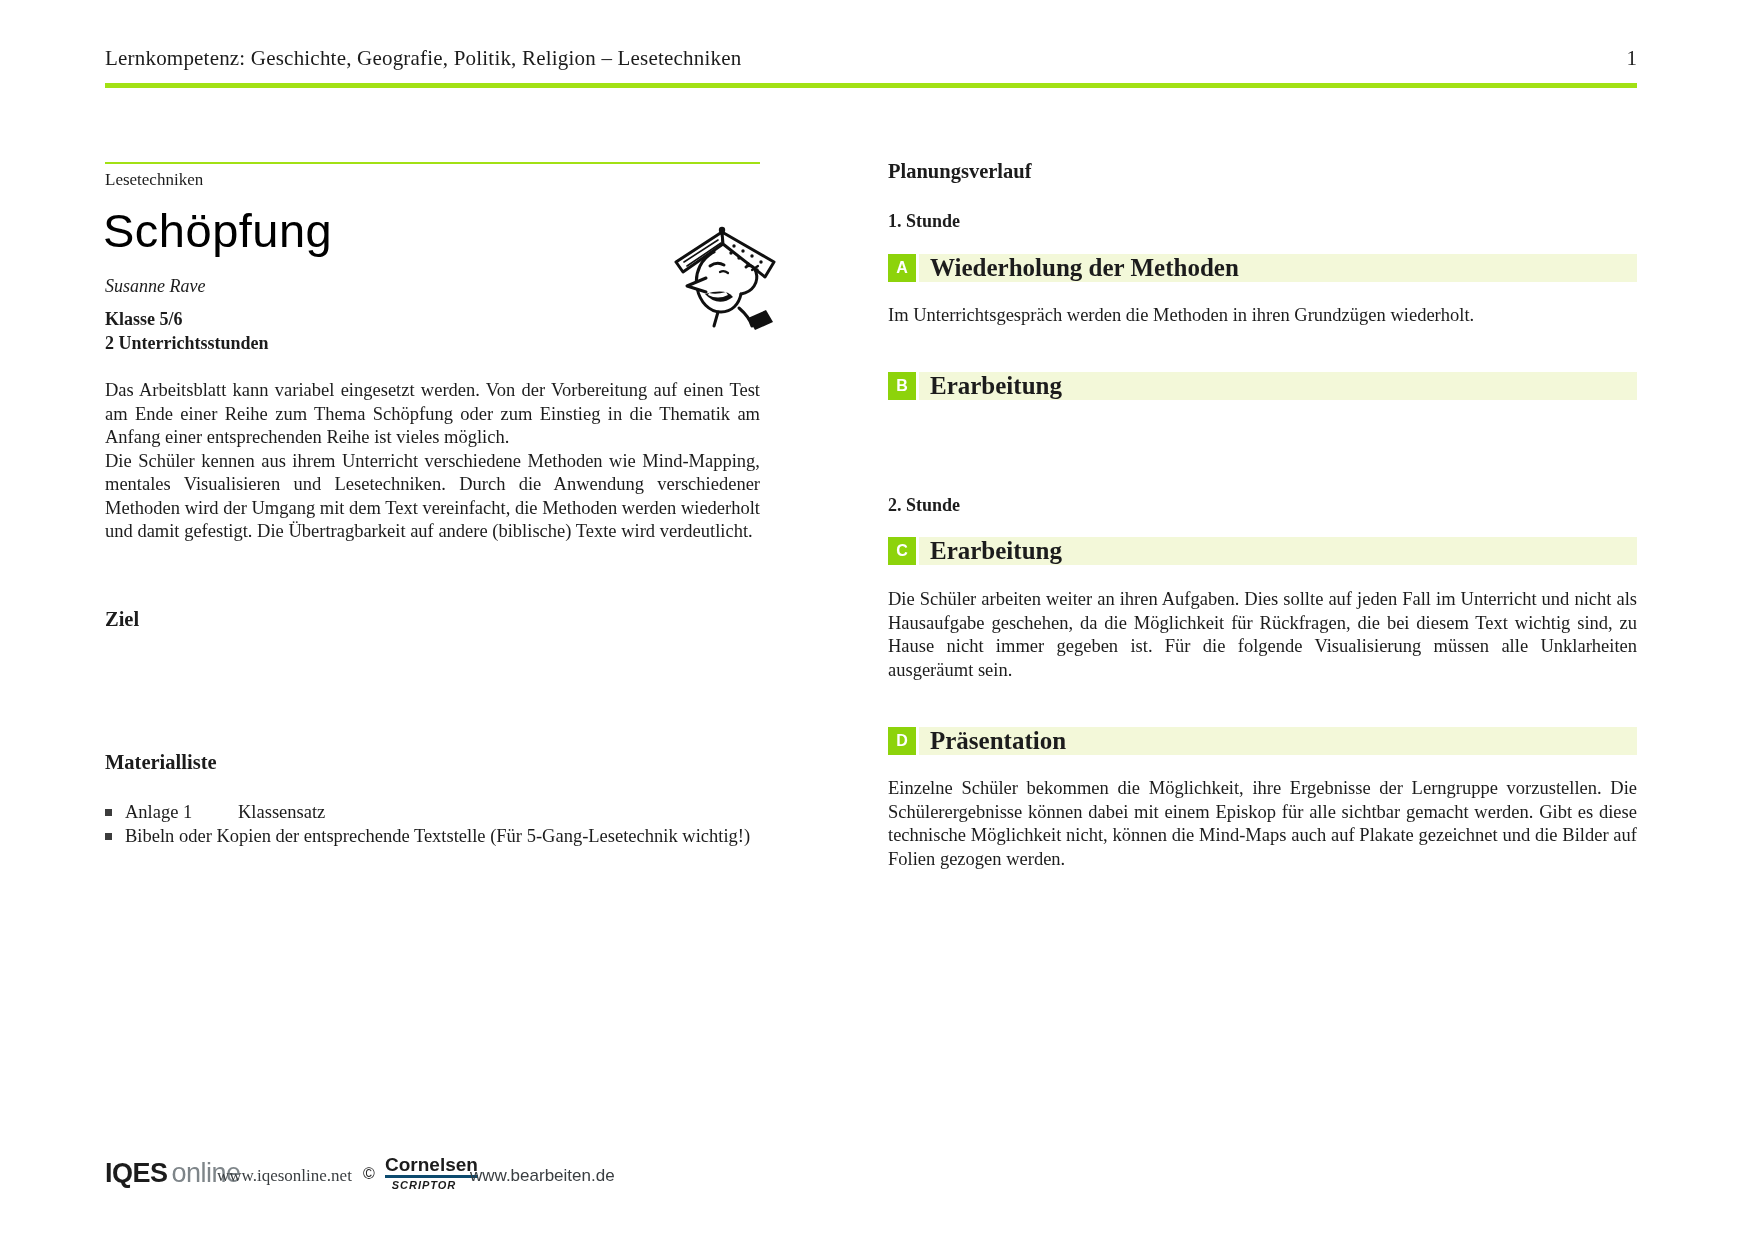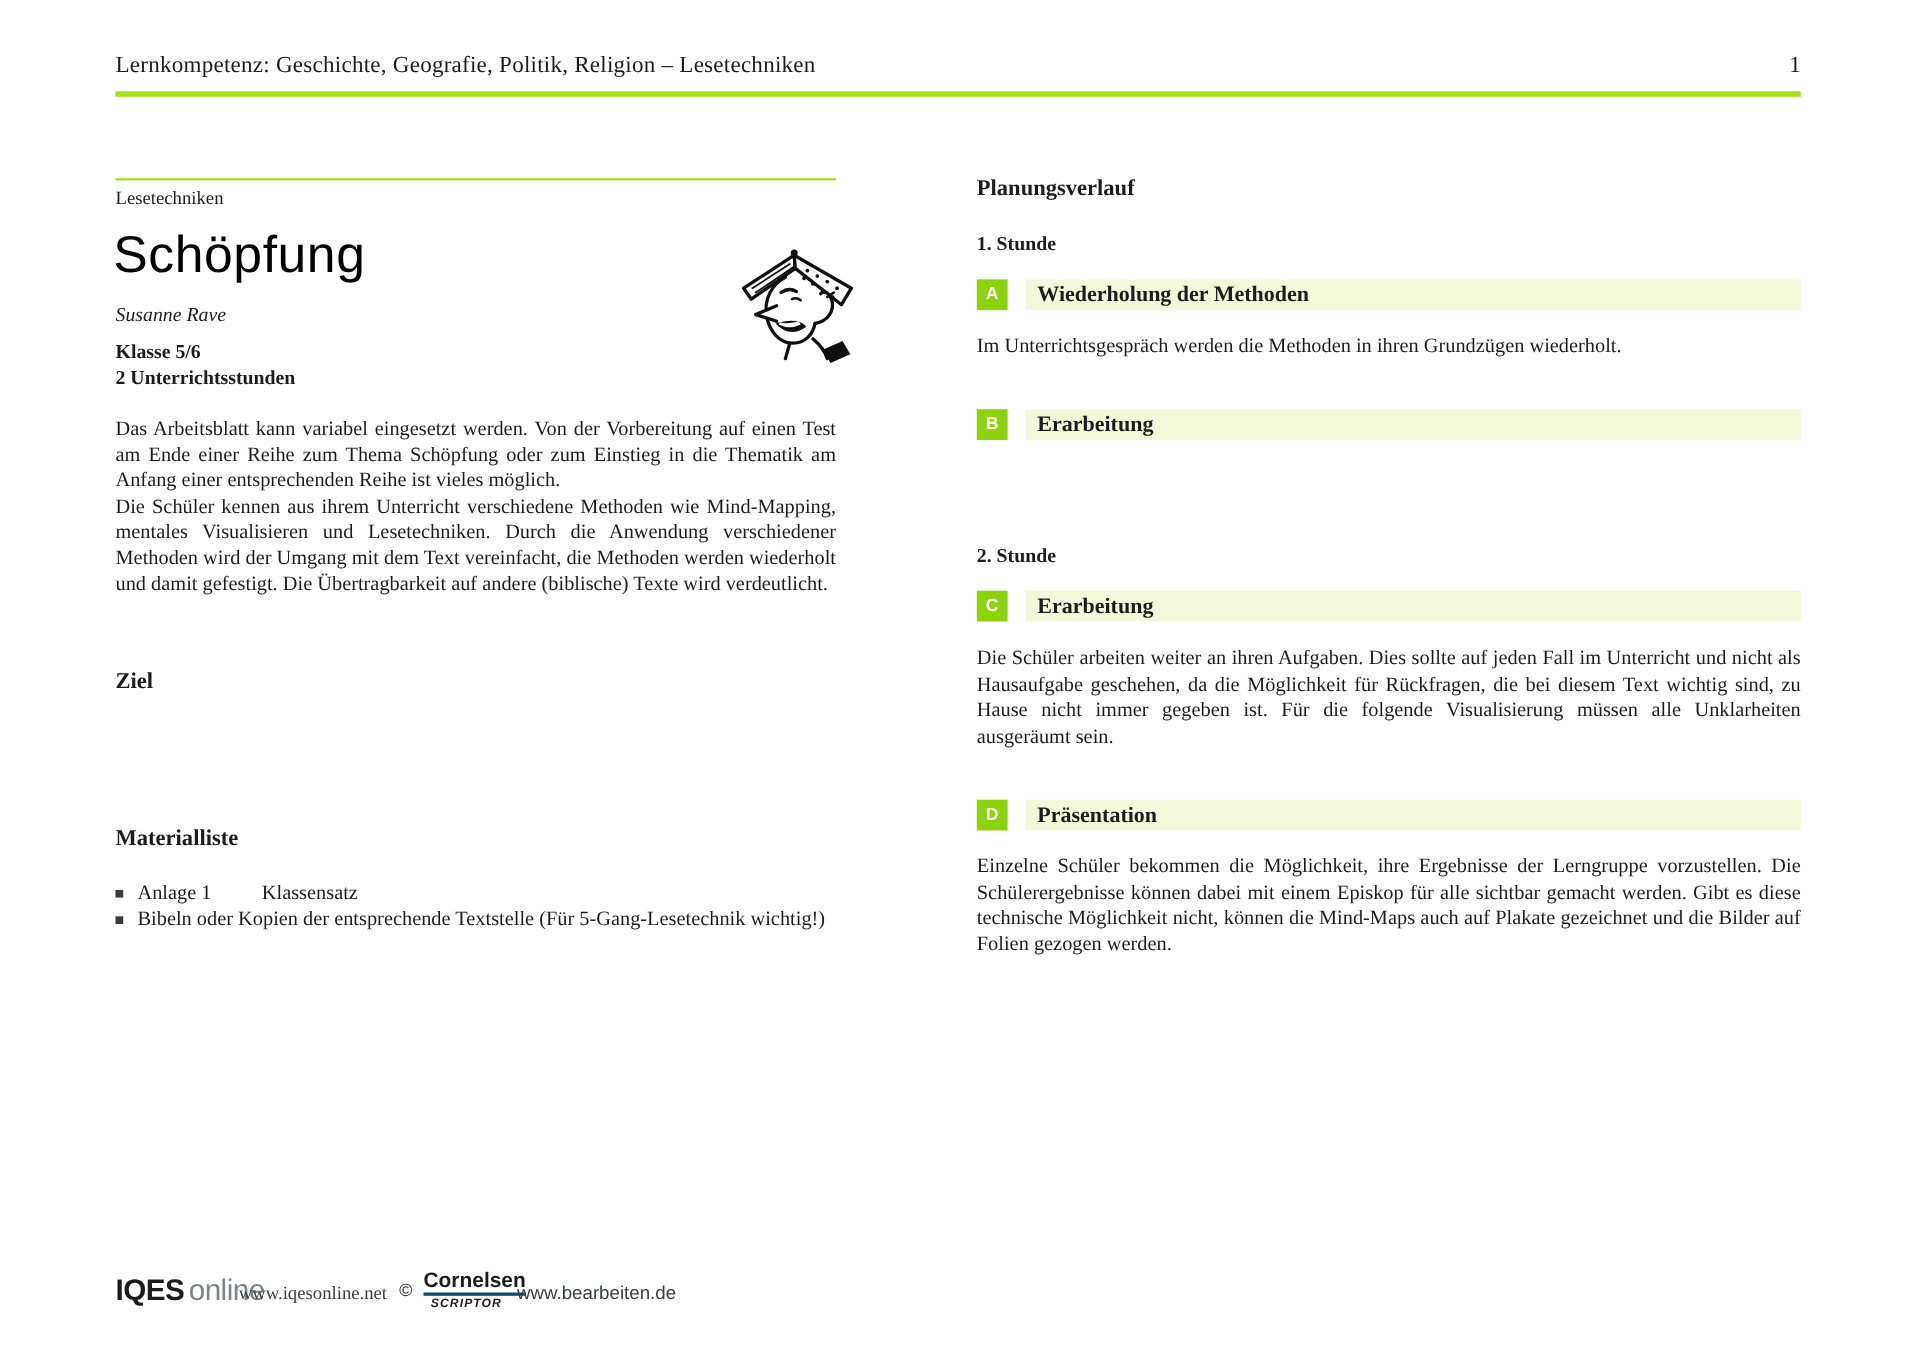--- a/index.html
+++ b/index.html
@@ -39,21 +39,21 @@
   
   .plan-h      { left:888px; top:160px; }
   .stunde      { font-weight:bold; font-size:18px; }
   .stunde-1    { left:888px; top:211px; }
   .stunde-2    { left:888px; top:495px; }
   .step-bar    { left:888px; width:749px; height:28px; display:flex; }
   .bar-a { top:254px; } .bar-b { top:372px; } .bar-c { top:537px; } .bar-d { top:727px; }
   .letter-box  { flex:0 0 28px; width:28px; height:28px; color:#fff;
                  font-family:"Liberation Sans", sans-serif; font-weight:bold; font-size:16px;
                  display:flex; align-items:center; justify-content:center; }
-  .bar-label   { flex:1 1 auto; margin-left:16px; font-weight:bold; font-size:20px;
+  .bar-label   { flex:1 1 auto; margin-left:3px; font-weight:bold; font-size:25px;
                  line-height:28px; padding-left:11px; }
   .par-right   { left:888px; width:749px; }
   .par-a { top:304px; } .par-b { top:422px; } .par-c { top:588px; } .par-d { top:777px; }
 
   
   .illu { left:660px; top:220px; width:132px; height:116px; }
 
   
   .footer-iqes   { left:105px; top:1158px; font-family:"Liberation Sans", sans-serif;
                    font-size:27px; font-weight:bold; letter-spacing:-0.5px; }

